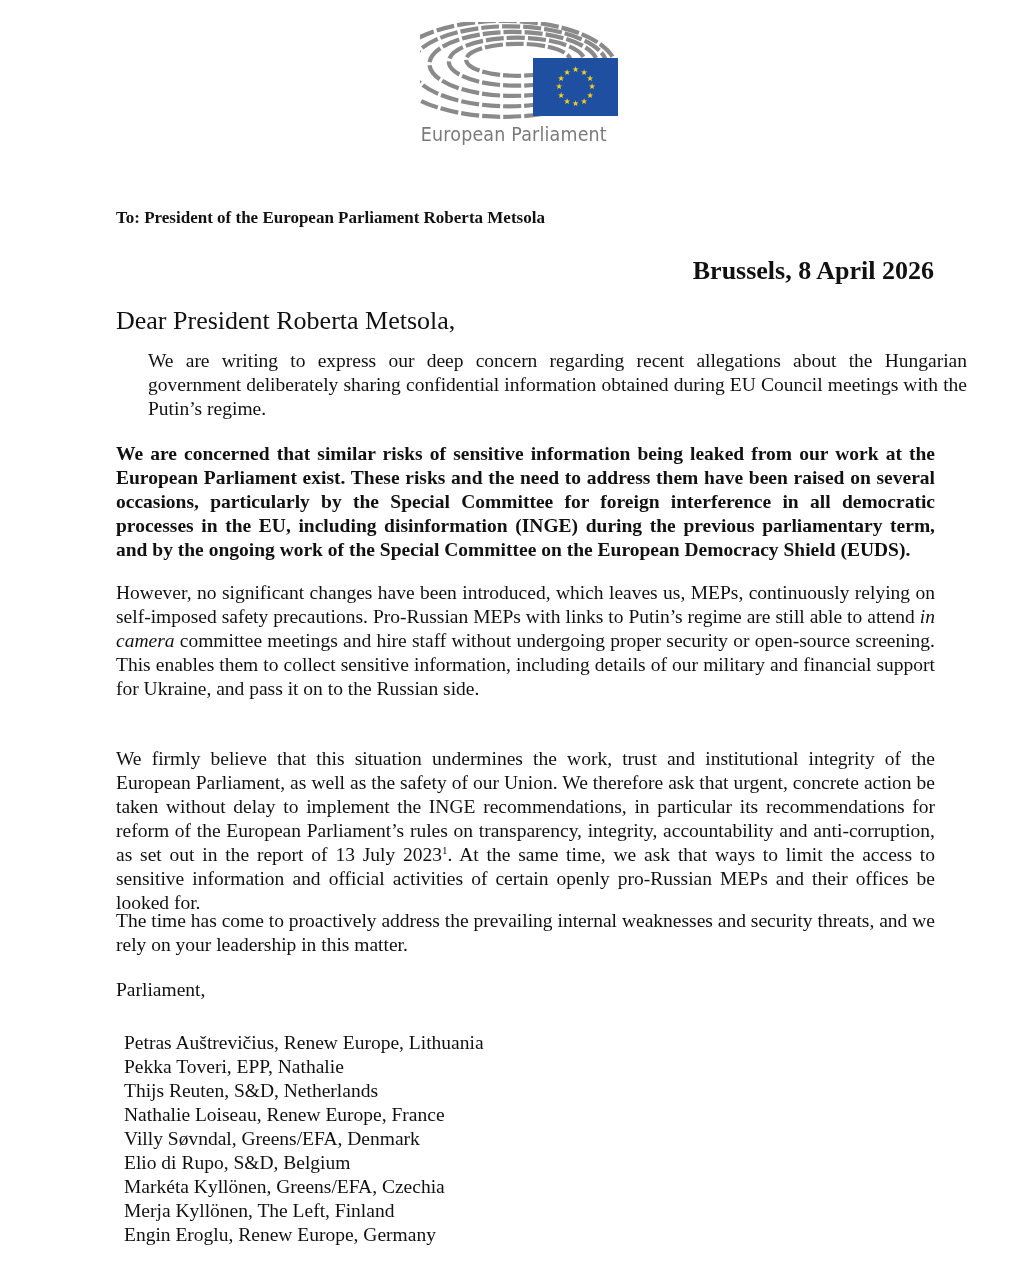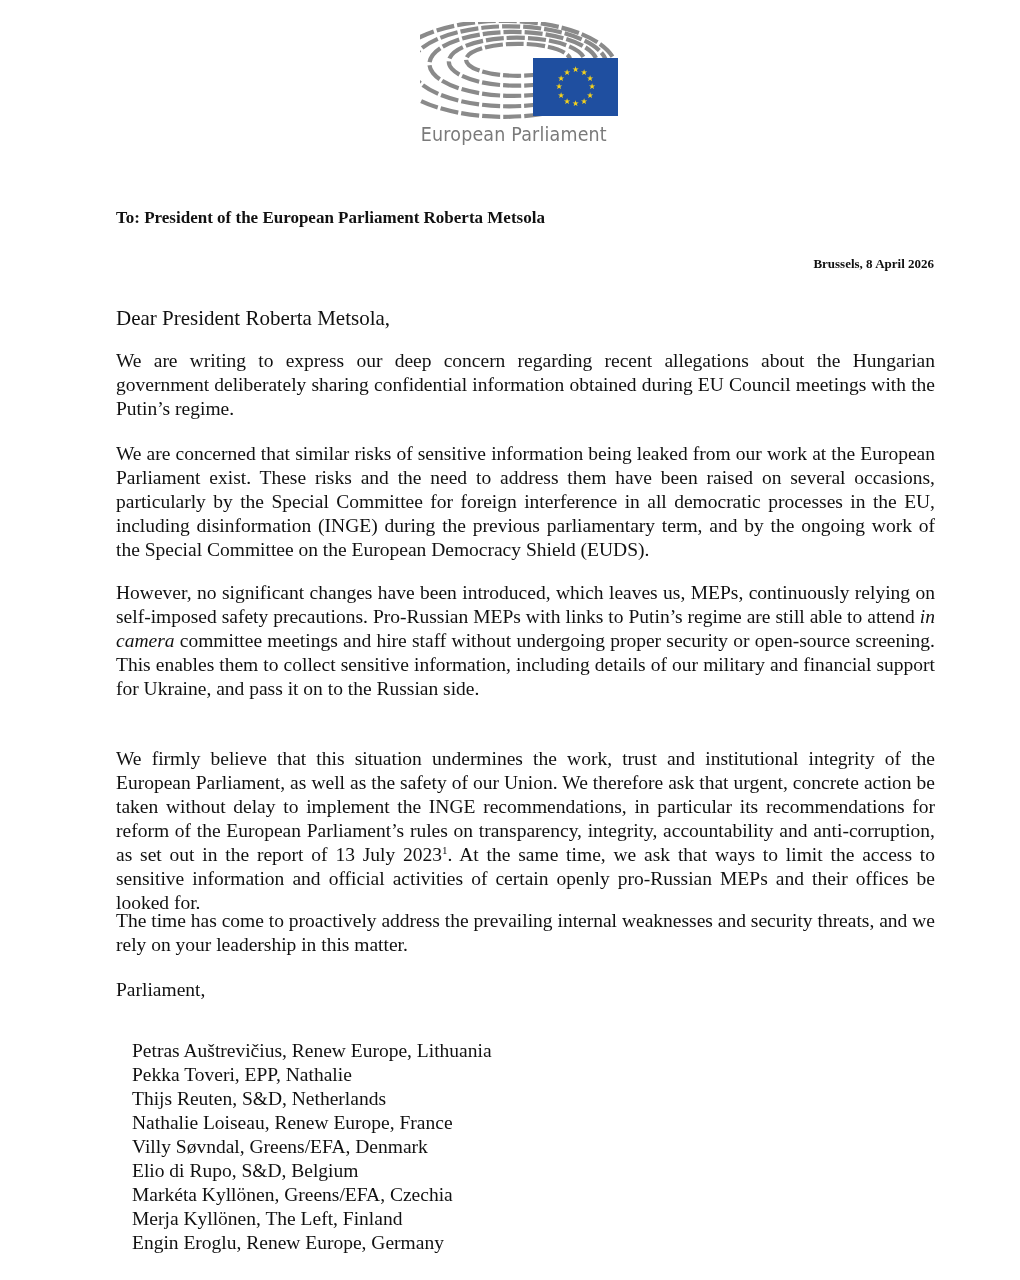--- a/index.html
+++ b/index.html
@@ -4,32 +4,32 @@
 <style>
   html, body { margin:0; padding:0; background:#ffffff; }
   body { width:1020px; height:1280px; position:relative; overflow:hidden;
          font-family:"Liberation Serif", "DejaVu Serif", serif; color:#111111; }
   .logo { position:absolute; left:420px; top:22px; width:220px; height:130px; }
   .logo svg { position:absolute; left:0; top:0; }
   .logo-text { position:absolute; left:0; top:101px; width:204px; text-align:center;
                font-family:"DejaVu Sans", "Liberation Sans", sans-serif; font-size:19px;
                color:#7a7a7a; letter-spacing:0.2px; transform:scaleX(0.92); transform-origin:left; }
   .recipient { position:absolute; left:116px; top:208px; font-weight:bold; font-size:17px; }
-  .dateline { position:absolute; right:86px; top:256px; font-weight:bold; font-size:13px; text-align:right; }
-  .salutation { position:absolute; left:116px; top:306px; font-size:21px; }
+  .dateline { position:absolute; right:86px; top:256px; font-weight:bold; font-size:26px; text-align:right; }
+  .salutation { position:absolute; left:116px; top:306px; font-size:26px; }
   .para { position:absolute; left:116px; width:819px; font-size:19.5px; line-height:24px;
           text-align:justify; margin:0; }
-  .p1 { top:349px; }
-  .p2 { top:442px; }
+  .p1 { top:349px;margin-left:32px; }
+  .p2 { top:442px;font-weight:bold; }
   .p3 { top:581px; }
   .p4 { top:747px; }
   .p5 { top:909px; }
   .closing { position:absolute; left:116px; top:979px; font-size:19.5px; }
   .signatories { position:absolute; left:116px; top:1023px; font-size:19.5px; line-height:24px;
-                 margin:16px; padding:0; list-style:none; }
+                 margin:8px; padding:0; list-style:none; }
   sup { font-size:11px; line-height:0; vertical-align:7px; }
   em { font-style:italic; }
 </style>
 </head>
 <body>
 
 <div class="logo">
   <svg width="210" height="100" viewBox="0 0 210 100">
     <g fill="none" stroke="#8a8a8a" stroke-width="4.2" stroke-dasharray="18 3">
       <path d="M 122 92 A 112 48 0 1 1 195 40"></path>

